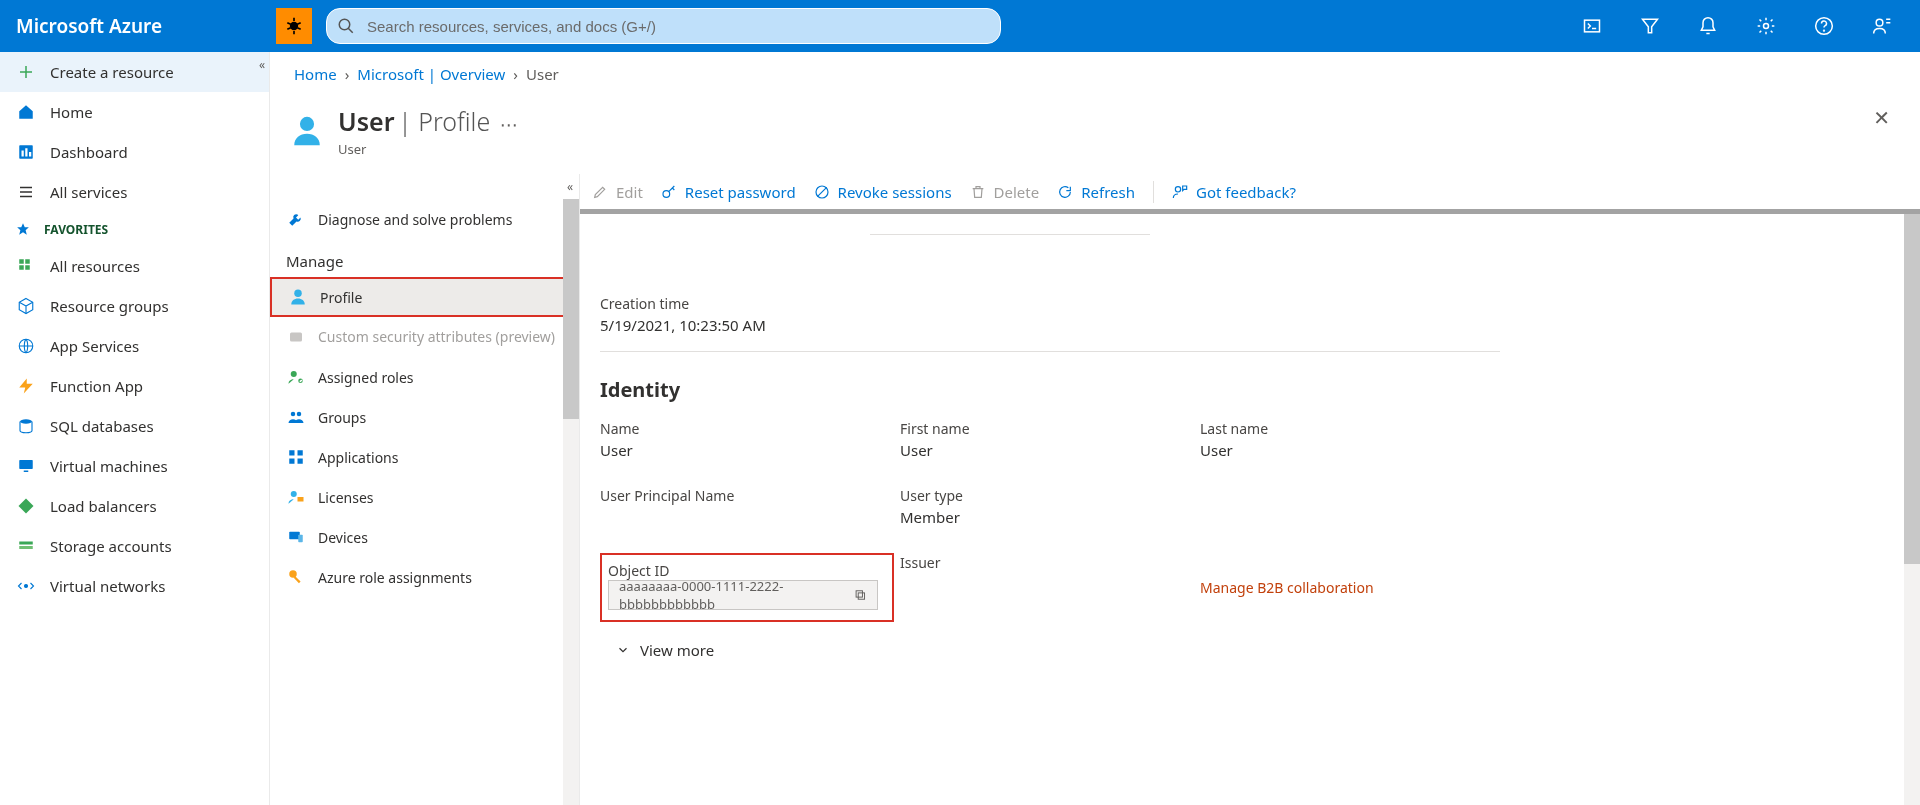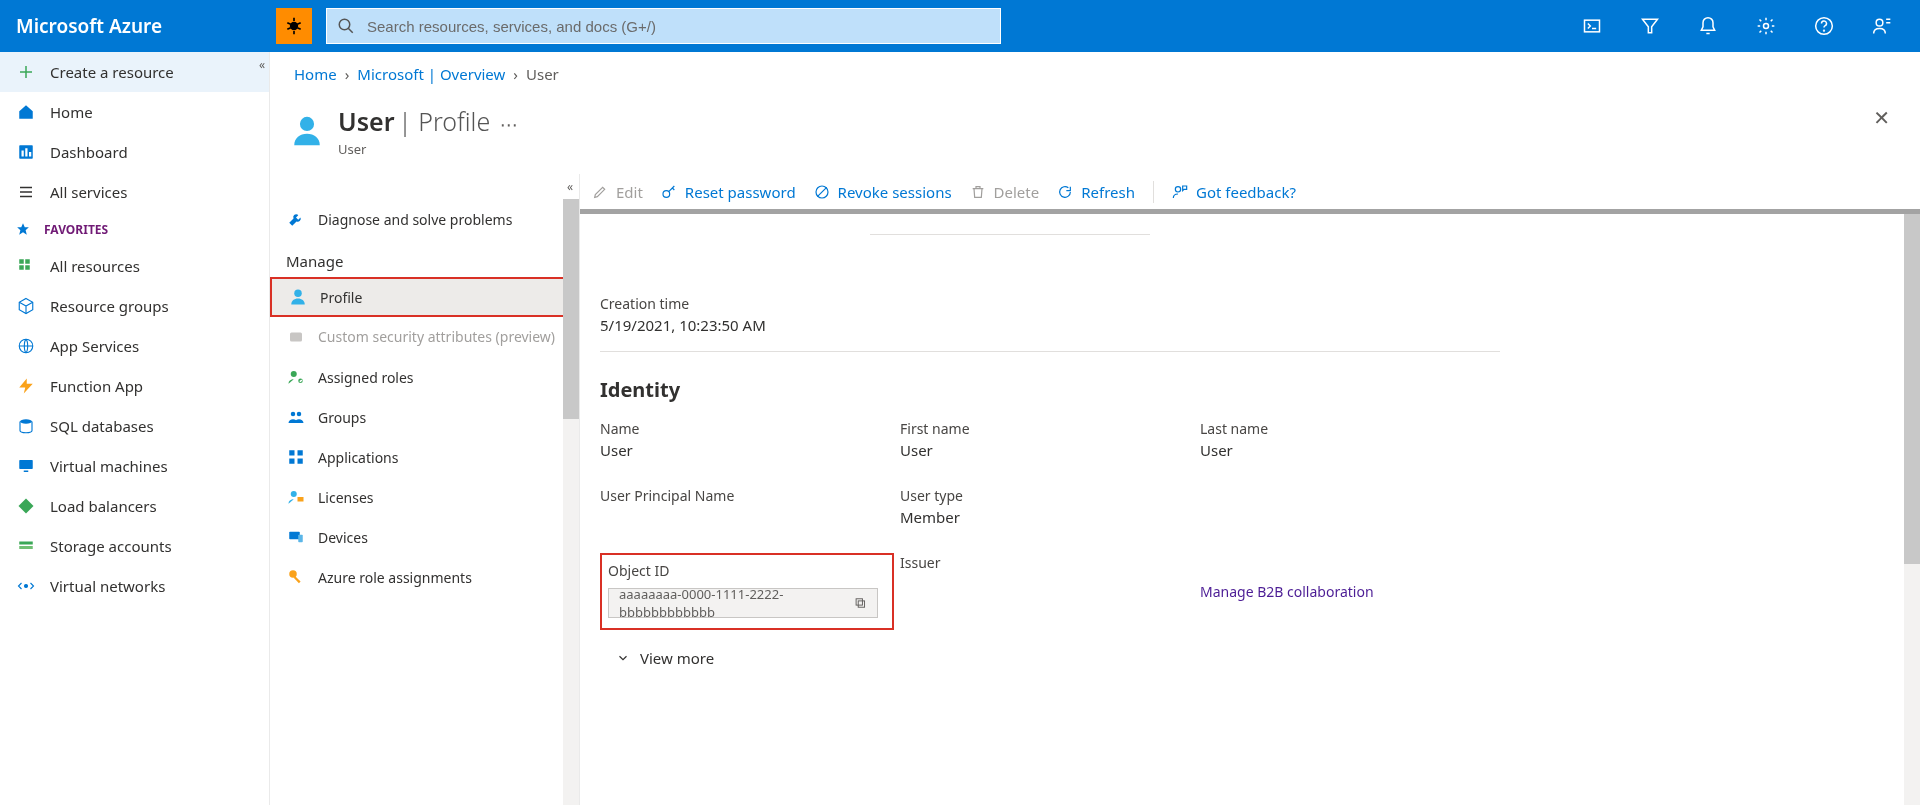--- a/index.html
+++ b/index.html
@@ -2,37 +2,37 @@
 <html><head>
 <meta charset="utf-8">
 <style>
   * { box-sizing: border-box; }
   html, body { margin:0; padding:0; font-family: "Segoe UI", system-ui, sans-serif; font-size:14px; color:#323130; overflow:hidden; width:1920px; height:805px; }
 
   
   .topbar { height:52px; background:#0078d4; display:flex; align-items:center; padding:0 16px; gap:14px; }
   .brand { color:#fff; font-size:19px; font-weight:600; margin-right:100px; }
   .bug-icon { width:36px; height:36px; background:#ff8c00; display:flex; align-items:center; justify-content:center; }
-  .search-wrap { flex:0 0 675px; height:36px; background:#bfe0fa; display:flex; align-items:center; border:1px solid #fff; border-radius:0; }
+  .search-wrap { flex:0 0 675px; height:36px; background:#bfe0fa; display:flex; align-items:center; border:1px solid #fff; border-radius:14px; }
   .search-wrap svg { margin:0 10px; }
   .search-input { flex:1; background:transparent; border:none; outline:none; font-size:15px; color:#666; }
   .search-input::placeholder { color:#6b6b6b; }
   .topbar-spacer { flex:1; }
   .topbar-iconbtn { width:44px; height:52px; display:flex; align-items:center; justify-content:center; cursor:pointer; }
   .topbar-iconbtn svg { stroke:#fff; fill:none; }
 
   
   .shell { display:flex; height:calc(805px - 52px); }
   .sidebar-left { width:270px; border-right:1px solid #eaeaea; position:relative; }
   .collapse-caret { position:absolute; top:4px; right:6px; color:#605e5c; font-size:12px; cursor:pointer; letter-spacing:-2px; }
   .sb-item { display:flex; align-items:center; height:40px; padding:0 16px; gap:14px; cursor:pointer; }
   .sb-item.active { background:#eaf3fb; }
   .sb-icon { width:20px; height:20px; display:flex; align-items:center; justify-content:center; }
   .sb-label { font-size:15px; }
-  .sb-fav-header { display:flex; align-items:center; padding:0 16px; height:34px; gap:14px; font-size:12px; font-weight:700; color:#701a75; }
+  .sb-fav-header { display:flex; align-items:center; padding:0 16px; height:34px; gap:14px; font-size:12px; font-weight:700; color:#14532d; }
   .sb-fav-header svg { fill:#0078d4; }
   
   
   .midcol { width:310px; border-right:1px solid #eaeaea; padding:0 0 0 0; display:flex; flex-direction:column; }
   .breadcrumb { height:44px; display:flex; align-items:center; padding:0 20px; font-size:15px; gap:8px; }
   .breadcrumb a { color:#0078d4; text-decoration:none; }
   .breadcrumb .current { color:#605e5c; }
   .breadcrumb .sep { color:#605e5c; }
   .page-head { display:flex; align-items:center; gap:14px; padding:8px 20px 16px 20px; }
   .page-head-icon { width:34px; height:34px; }
@@ -62,21 +62,21 @@
 
   .content { flex:1; padding:24px 20px 0 20px; position:relative; overflow:hidden;}
   .sect-divider { border-top:1px solid #e1dfdd; margin:16px 0; width:900px; }
   .field-label { font-size:14px; color:#484644; }
   .field-value { font-size:15px; margin-top:2px; }
   .heading { font-size:20px; font-weight:700; margin:24px 0 16px; }
   .grid3 { display:grid; grid-template-columns: 300px 300px 300px; column-gap:0; row-gap:26px; }
   .objid-box { display:flex; align-items:center; border:1px solid #c8c6c4; background:#f3f2f1; width:270px; height:30px; padding:0 10px; justify-content:space-between; }
   .objid-box span { font-size:13px; color:#605e5c; }
   .highlight-box { border:2px solid #d93025; padding:6px 14px 10px 6px; display:inline-block; }
-  .link { color:#4c1d95; cursor:pointer; }
+  .link { color:#c2410c; cursor:pointer; }
   .viewmore { display:flex; align-items:center; gap:10px; font-size:15px; margin-top:18px; margin-left:16px; cursor:pointer;}
   .content-scroll { position:absolute; right:0; top:0; width:16px; height:100%; background:#f3f2f1;}
   .content-scroll-thumb{ position:absolute; right:0; top:0; width:16px; height:350px; background:#c8c8c8;}
   .small-hr { width:280px; border-top:1px solid #e1dfdd; position:absolute; top:20px; left:290px;}
   .content-row1 { margin-top:56px; display:grid; grid-template-columns:300px 300px 300px; }
   
   
   .shell { display:flex; }
 </style>
 </head>
@@ -469,21 +469,21 @@
             </div>
             <div>
               <div class="field-label">User type</div>
               <div class="field-value">Member</div>
             </div>
             <div></div>
 
             <div>
               <div class="highlight-box">
                 <div class="field-label">Object ID</div>
-                <div class="objid-box" style="margin-top:8px;">
+                <div class="objid-box" style="margin-top:0;">
                   <span>aaaaaaaa-0000-1111-2222-bbbbbbbbbbbb</span>
                   <svg width="14" height="14" viewBox="0 0 24 24" fill="none" stroke="#605e5c" stroke-width="1.8">
                       <rect x="8" y="8" width="12" height="12"></rect>
                       <rect x="4" y="4" width="12" height="12"></rect>
                     </svg>
                 </div>
               </div>
             </div>
             <div>
               <div class="field-label">Issuer</div>

